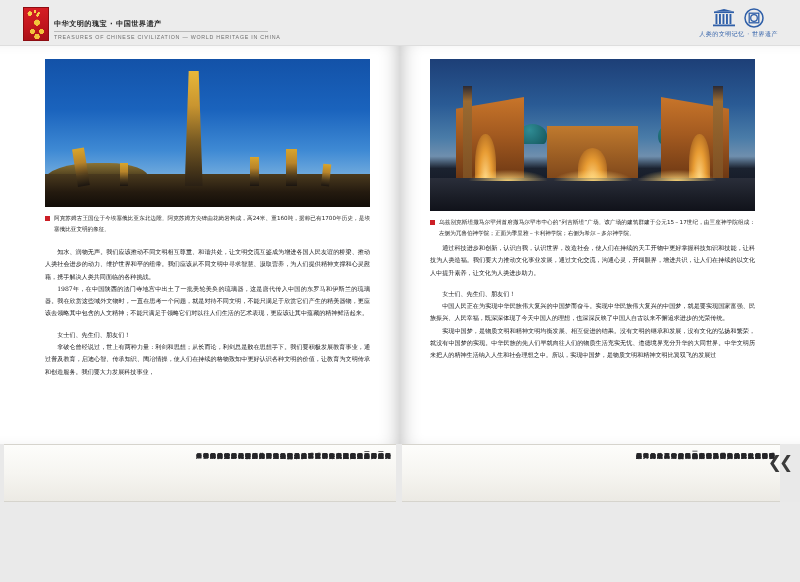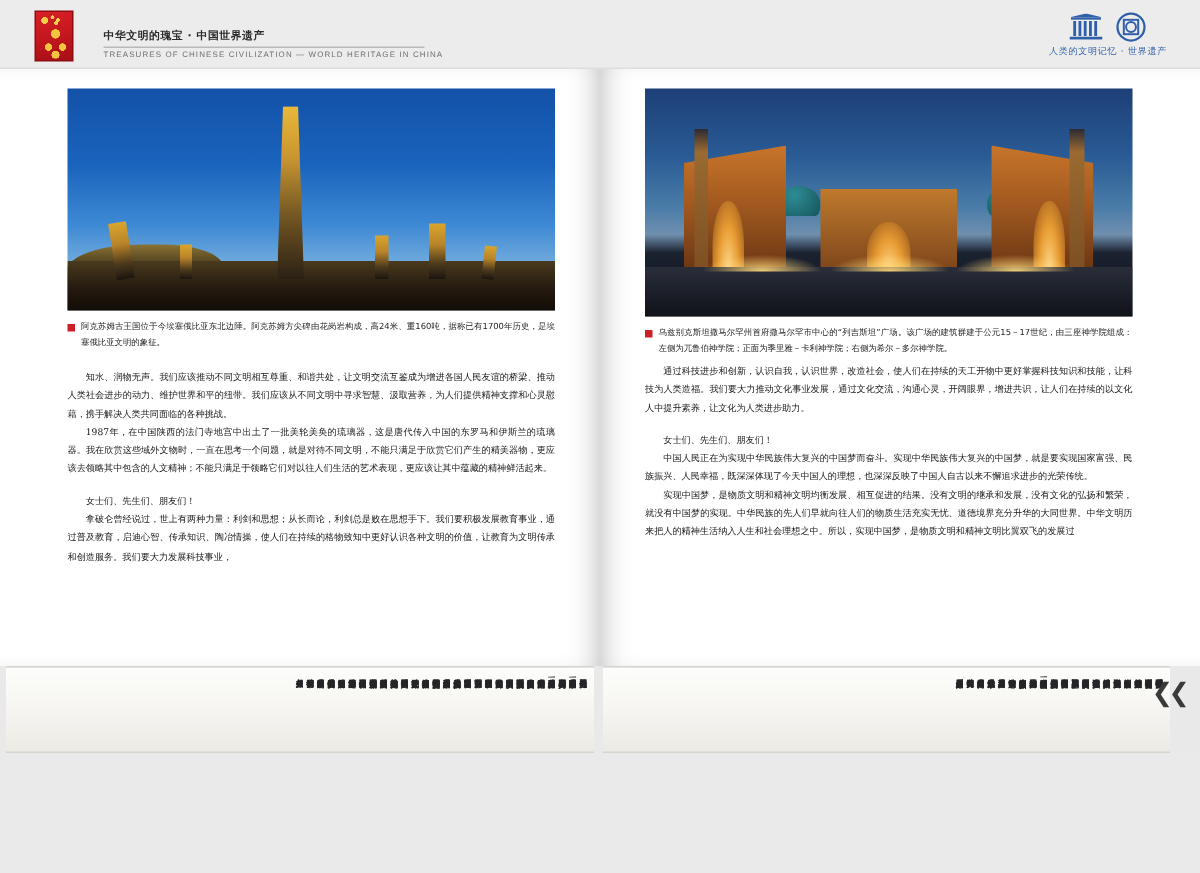--- a/index.html
+++ b/index.html
@@ -21,21 +21,21 @@
   
   .header {
     position: absolute; left: 0; top: 0;
     width: 800px; height: 46px;
     background: #ececec;
     border-bottom: 1px solid #dedede;
   }
 
   .brand {
     position: absolute; left: 23px; top: 7px;
-    display: flex; align-items: flex-end; gap: 20px;
+    display: flex; align-items: flex-end; gap: 5px;
   }
 
   .brand-flag {
     width: 26px; height: 34px;
     background: linear-gradient(170deg,#d81f26 0%, #c2161d 55%, #a51017 100%);
     border: 1px solid #8e0c12;
     position: relative;
     overflow: hidden;
     flex: none;
   }

